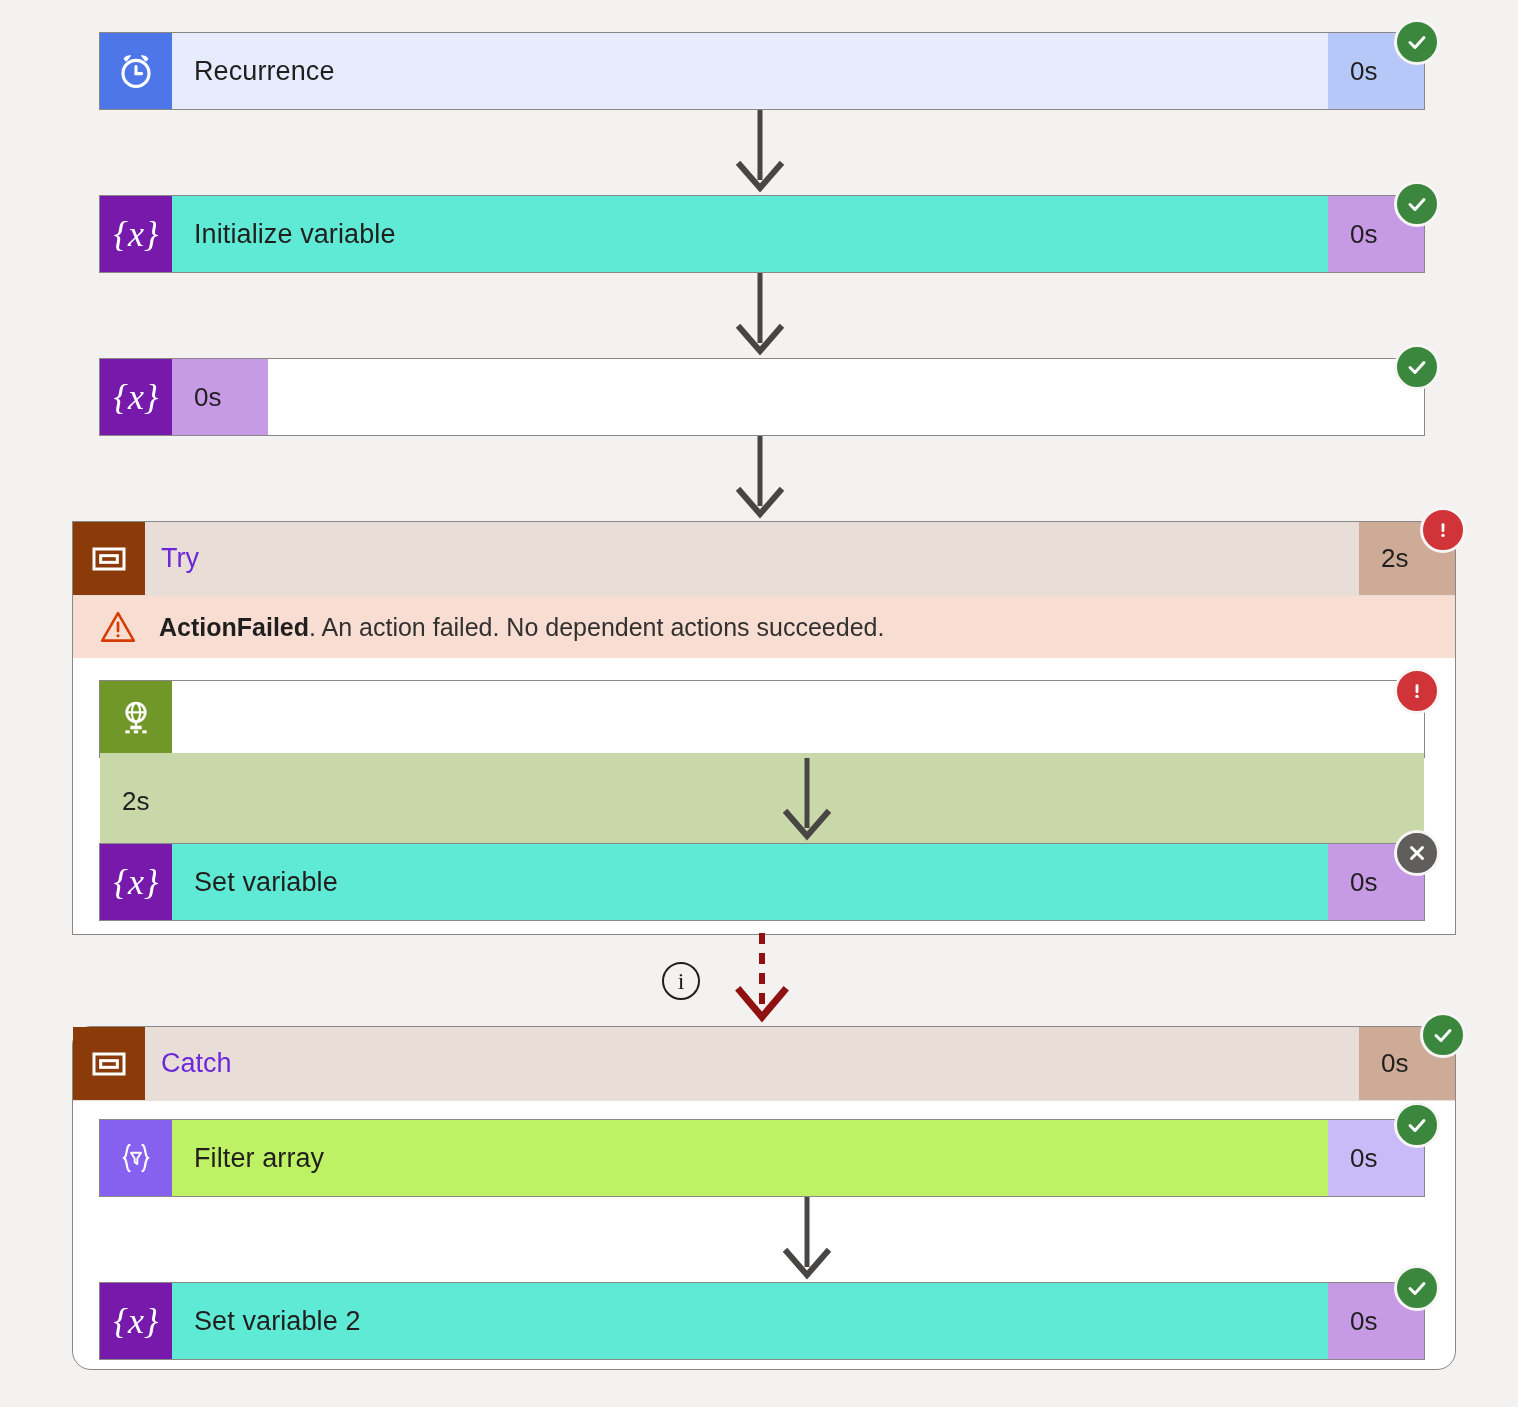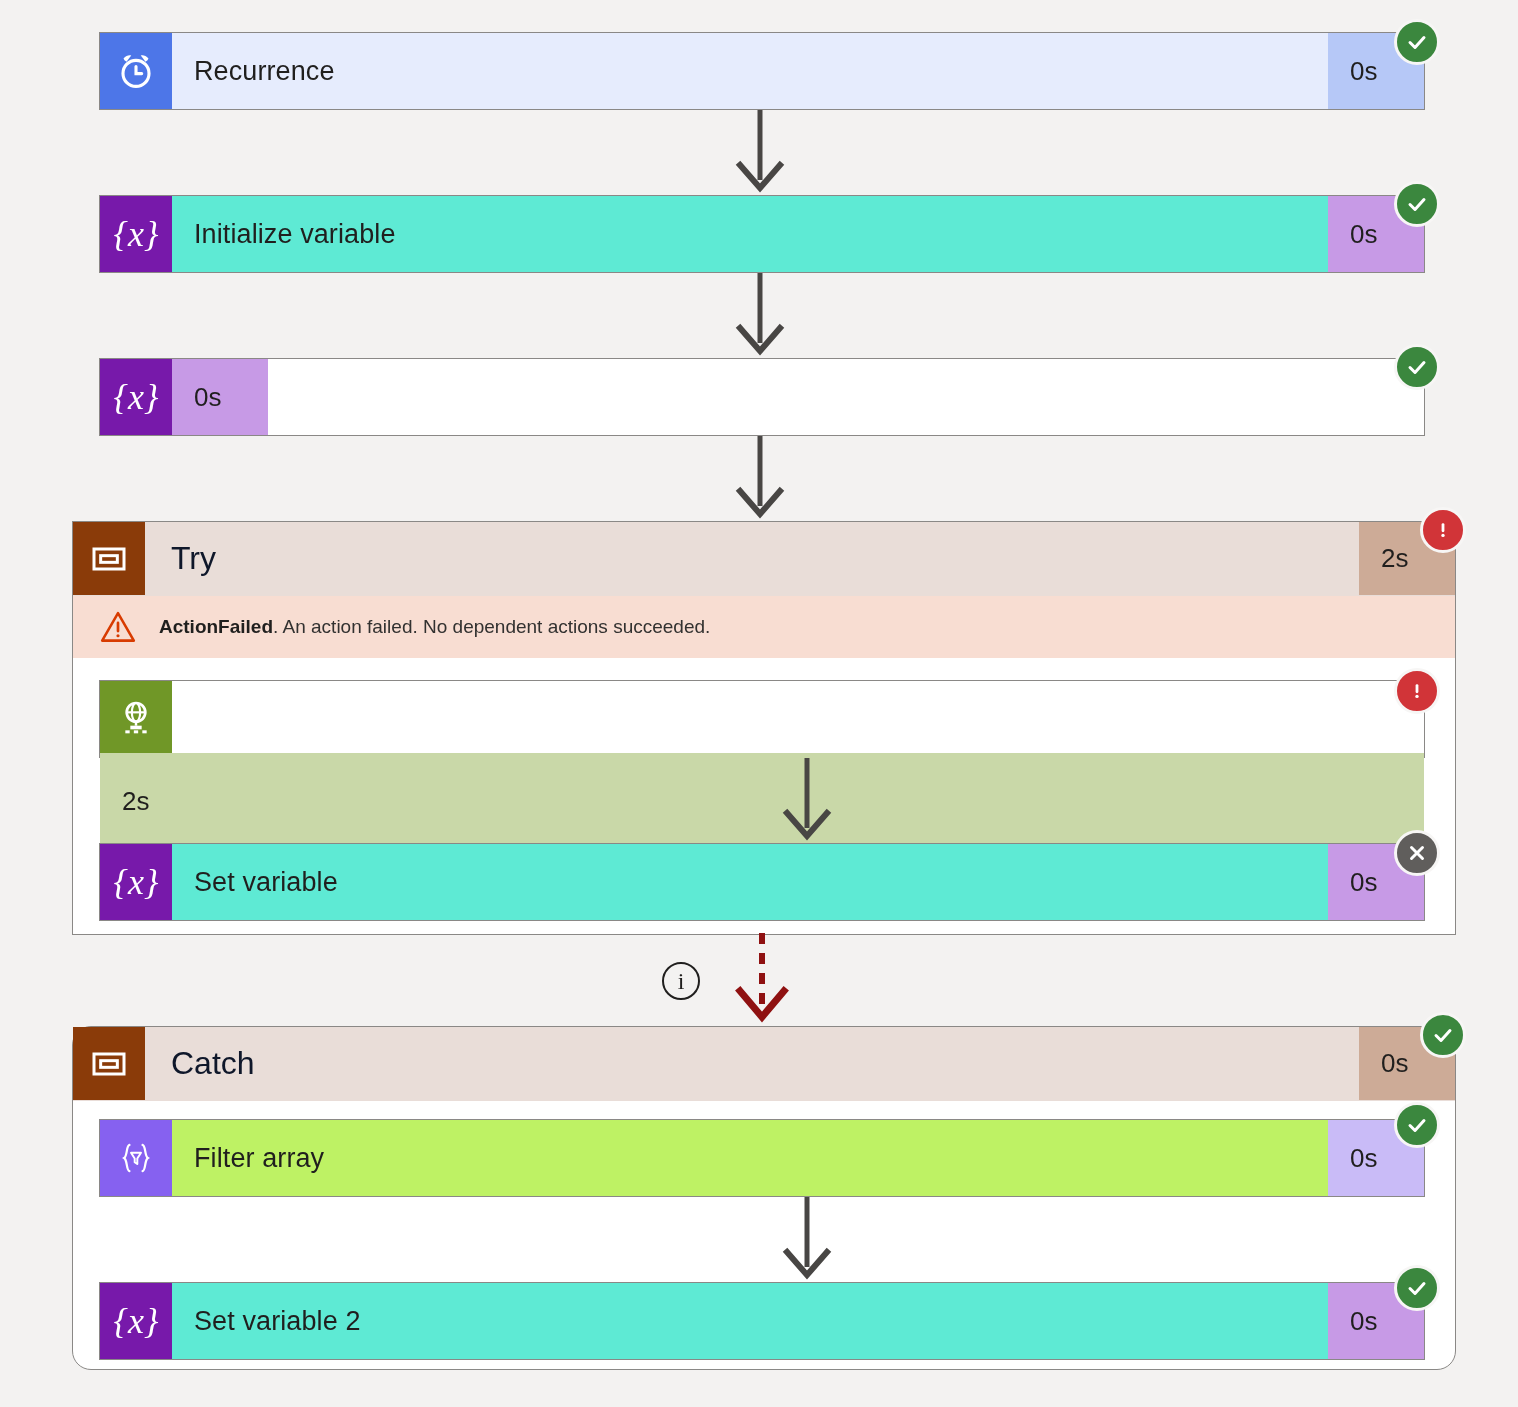--- a/index.html
+++ b/index.html
@@ -67,35 +67,35 @@
     background: #fff;
   }
   .scope-header {
     position: relative;
     display: flex;
     align-items: stretch;
     height: 74px;
     border-bottom: 1px solid transparent;
   }
   .scope-header .icon-tile { width: 72px; flex: 0 0 72px; display: flex; align-items: center; justify-content: center; }
-  .scope-header .title { flex: 1 1 auto; display: flex; align-items: center; padding-left: 26px; font-size: 32px; color: #0f172a; }
+  .scope-header .title { flex: 1 1 auto; display: flex; align-items: center; padding-left: 16px; font-size: 27px; color: #6d28d9; }
   .scope-header .duration { flex: 0 0 96px; display: flex; align-items: center; padding-left: 22px; font-size: 26px; color: #201f1e; }
 
   
   .error-banner {
     display: flex;
     align-items: center;
     background: #f8ddd2;
     height: 62px;
     padding-left: 26px;
   }
   .error-banner .warn-icon { flex: 0 0 auto; display: flex; align-items: center; }
   .error-banner .error-text {
     padding-left: 22px;
-    font-size: 19px;
+    font-size: 25px;
     color: #323130;
     white-space: nowrap;
   }
   .error-banner .error-text b { font-weight: bold; color: #201f1e; }
 
   
   .badge {
     position: absolute;
     width: 46px; height: 46px;
     border-radius: 50%;

